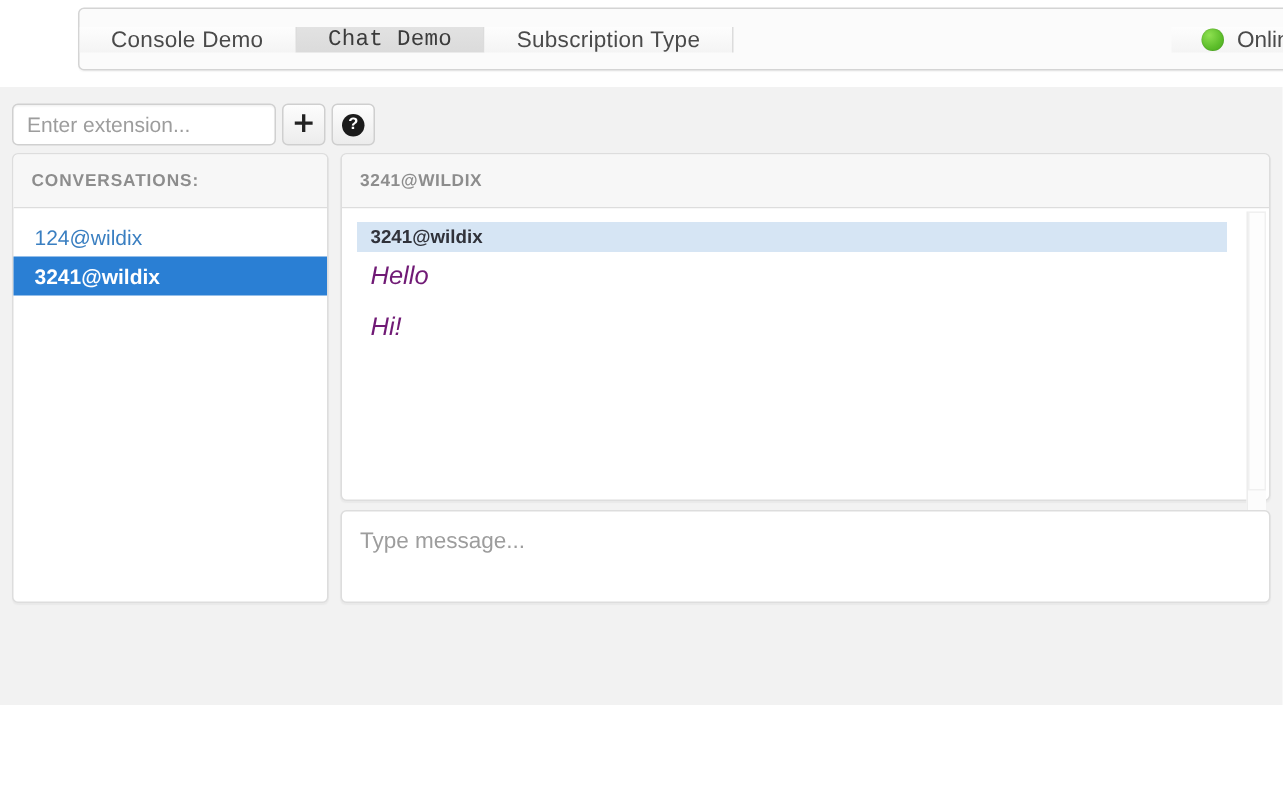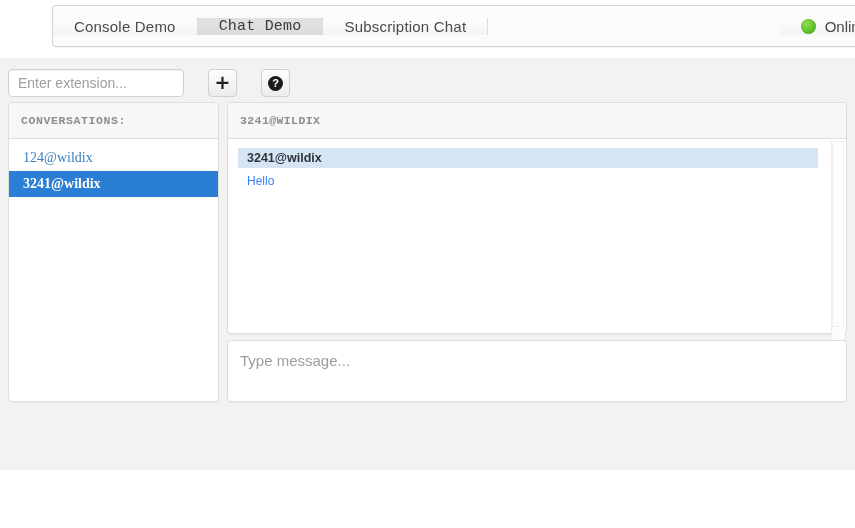--- a/index.html
+++ b/index.html
@@ -97,21 +97,21 @@
 
   
   .toolbar {
     position: absolute;
     left: 8px;
     top: 68px;
     width: 839px;
     height: 30px;
     display: flex;
     align-items: center;
-    gap: 24px;
+    gap: 4px;
   }
   .ext-input {
     width: 176px;
     height: 28px;
     box-sizing: border-box;
     border: 1px solid #d0d0d0;
     border-radius: 4px;
     background: #ffffff;
     padding: 0 9px;
     font-family: "Liberation Sans", sans-serif;
@@ -167,21 +167,20 @@
   }
   .panel-head {
     background: #f7f7f7;
     border-bottom: 1px solid #dddddd;
     border-radius: 3px 3px 0 0;
     height: 36px;
     display: flex;
     align-items: center;
     padding: 0 12px;
     box-sizing: border-box;
-    font-family: Liberation Mono, monospace;
   }
 
   
   .conv-panel {
     left: 8px;
     top: 102px;
     width: 211px;
     height: 300px;
   }
   .conv-title {
@@ -195,21 +194,20 @@
     margin: 0;
     padding: 0;
   }
   .conv-item {
     height: 26px;
     line-height: 26px;
     padding: 0 0 0 14px;
     font-size: 14px;
     color: #3a7fc1;
     cursor: pointer;
-    font-family: Liberation Serif, serif;
   }
   .conv-item.selected {
     background: #2a7fd4;
     color: #ffffff;
     font-weight: bold;
   }
   .conv-gap { height: 6px; }
 
   
   .chat-panel {
@@ -254,22 +252,23 @@
     margin: 0 28px 0 10px;
     background: #d6e5f4;
     color: #30323a;
     font-size: 12.5px;
     font-weight: bold;
     padding: 3px 0 3px 9px;
   }
   .msg-body {
     margin: 0 28px 0 10px;
     padding: 6px 0 8px 9px;
-    font-size: 12px;
-    color: #3b82f6;
+    font-size: 17px;
+    color: #701a75;
+    font-style: italic;
   }
 
   
   .compose-panel {
     left: 227px;
     top: 340px;
     width: 620px;
     height: 62px;
     padding: 9px 10px;
   }
@@ -294,21 +293,21 @@
   <div class="shell"></div>
 
   <div class="tabbar">
     <div class="tab">
       <span>Console Demo</span>
     </div>
     <div class="tab active">
       <span>Chat Demo</span>
     </div>
     <div class="tab">
-      <span>Subscription Chat</span>
+      <span>Subscription Type</span>
     </div>
     <div class="tab-filler"></div>
     <div class="status-tab">
       <span class="status-dot"></span>
       <span>Online</span>
     </div>
   </div>
 
   <div class="toolbar">
     <input class="ext-input" type="text" placeholder="Enter extension..." style="">
@@ -341,20 +340,21 @@
     </div>
     <div class="msg-scroll">
       <div class="msg-track"></div>
       <div class="msg-thumb"></div>
 
       <div>
         <div class="msg-sender">3241@wildix</div>
         <div class="msg-body">Hello</div>
       </div>
       <div>
+        <div class="msg-body">Hi!</div>
       </div>
     </div>
   </div>
 
   <div class="panel compose-panel">
     <textarea class="compose-input" placeholder="Type message..." style=""></textarea>
   </div>
 </div>
 
 </body></html>

